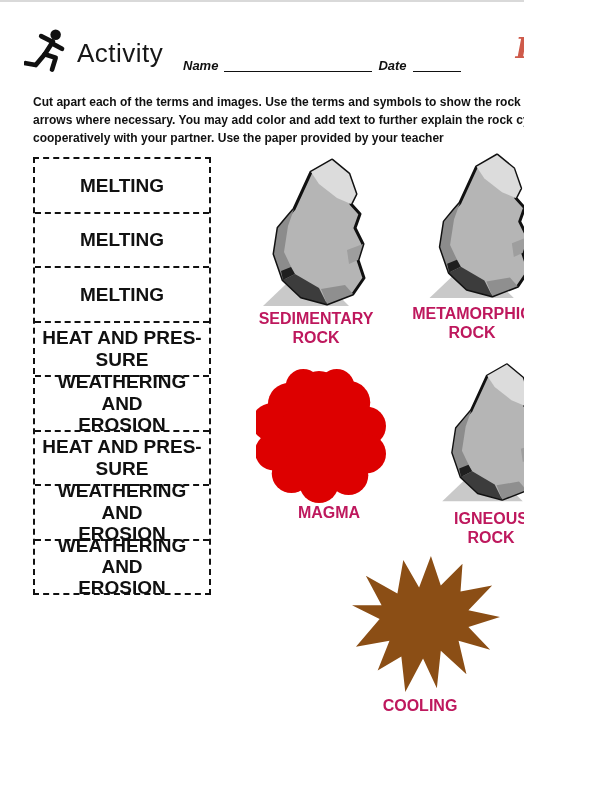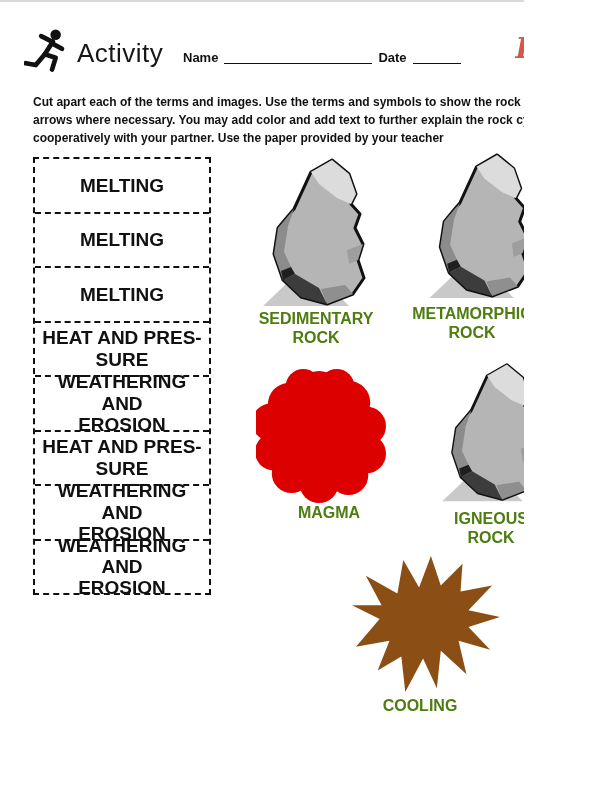--- a/index.html
+++ b/index.html
@@ -12,23 +12,23 @@
     border-top:2px solid #d9d9d9;
     box-sizing:border-box;
   }
   
   .runner{position:absolute;left:24px;top:26px;width:47px;height:47px;}
   .activity-title{
     position:absolute;left:77px;top:36px;
     font-size:26px;color:#171717;letter-spacing:.5px;font-weight:500;
   }
   .namedate{
-    position:absolute;left:183px;top:46px;
+    position:absolute;left:183px;top:54px;
     display:flex;align-items:flex-end;
-    font-weight:bold;font-size:13px;color:#111;
+    font-weight:bold;font-size:13px;color:#111;font-style:italic;
   }
   .blank{border-bottom:1.6px solid #111;height:15px;}
   .blank.name{width:148px;margin:0 6px 1px 6px;}
   .blank.date{width:48px;margin:0 0 1px 6px;}
   .logo{position:absolute;left:513px;top:24px;width:96px;text-align:center;}
   .logo .deco{display:block;margin:0 auto -4px auto;}
   .logo .learn{
     font-family:"DejaVu Serif", serif;font-style:italic;font-weight:bold;
     font-size:28px;color:#ce5a4a;line-height:1;
   }
@@ -51,21 +51,21 @@
     height:52.5px;display:flex;align-items:center;justify-content:center;
     border-top:2px dashed #111;
     font-weight:bold;font-size:19px;line-height:1.12;text-align:center;
     white-space:pre-line;color:#111;
   }
   .term-row:first-child{border-top:none;}
   
   .fig{position:absolute;}
   .fig-label{
     position:absolute;width:160px;text-align:center;
-    font-weight:bold;font-size:16px;line-height:1.18;color:#4d7c0f;
+    font-weight:bold;font-size:16px;line-height:1.18;color:#be185d;
     white-space:pre-line;
   }
   
   .pagenum{position:absolute;left:582px;top:759px;font-size:9px;color:#4a4a4a;}
 </style>
 </head>
 <body>
 
 <div class="page">
 

